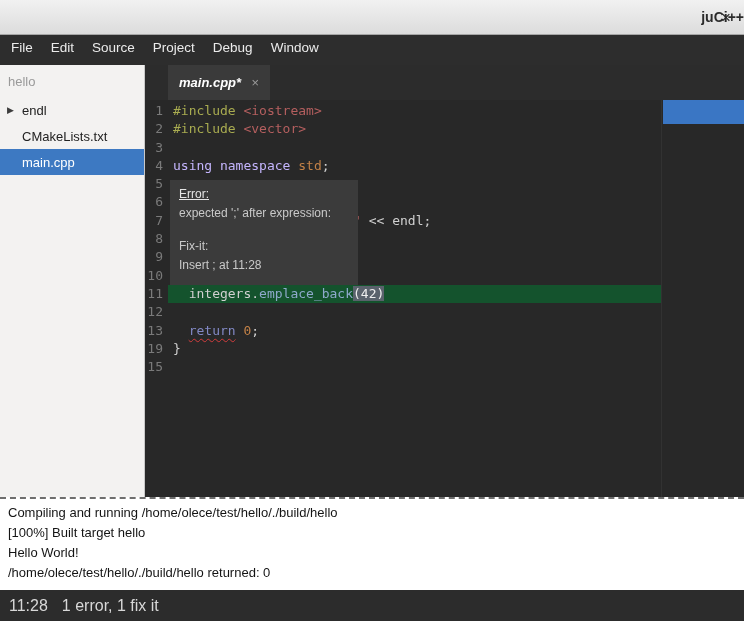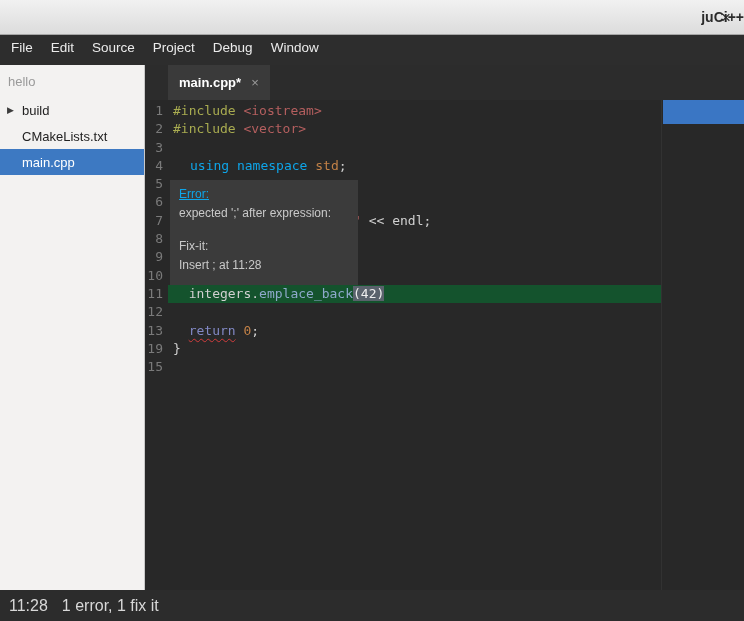--- a/index.html
+++ b/index.html
@@ -23,36 +23,36 @@
   
   .sidebar { flex: 0 0 145px; width: 145px; background: #f3f2f1; border-right: 1px solid #c9c9c9; font-size: 13px; color: #222; overflow: hidden; }
   .sidebar-header { color: #9a9a9a; padding: 9px 8px 8px 8px; }
   .tree-item { height: 26px; display: flex; align-items: center; padding-left: 22px; position: relative; cursor: default; }
   .expander { position: absolute; left: 7px; top: 50%; transform: translateY(-50%); font-size: 9px; color: #3c3c3c; }
   .tree-item.selected { background: #3d79c2; color: #fff; }
 
   
   .editor-area { flex: 1 1 auto; display: flex; flex-direction: column; min-width: 0; }
   .tabbar { flex: 0 0 35px; height: 35px; background: #2c2c2c; display: flex; align-items: stretch; padding-left: 23px; }
-  .tab { display: flex; align-items: center; padding: 0 11px; background: #3a3a3a; color: #fff; font-size: 13px; font-weight: bold; cursor: default; }
+  .tab { display: flex; align-items: center; padding: 0 11px; background: #3a3a3a; color: #fff; font-size: 13px; font-weight: bold; cursor: default; font-style: italic; }
   .tab-close { margin-left: 10px; color: #9b9b9b; font-weight: normal; font-size: 13px; }
 
   .editor { flex: 1 1 auto; position: relative; display: flex; background: #282828; font-family: "DejaVu Sans Mono", monospace; font-size: 13px; line-height: 18.3px; overflow: hidden; }
   .gutter { flex: 0 0 23px; width: 23px; text-align: right; padding: 2px 5px 0 0; color: #7a7a7a; }
   .gutter-num { height: 18.3px; }
   .code { flex: 1 1 auto; padding-top: 2px; position: relative; color: #d0d0d0; }
   .code-line { height: 18.3px; white-space: pre; padding-left: 5px; }
   .code-line.current { background: #14532d; width: 493px; }
   .bracket-hl { background: #5a626c; color: #eeeeee; }
   .squiggle { text-decoration: underline; text-decoration-style: wavy; text-decoration-color: #d23c3c; text-decoration-thickness: 1px; text-underline-offset: 3px; }
   .margin-line { position: absolute; left: 493px; top: 0; bottom: 0; width: 1px; background: rgba(255,255,255,0.05); }
 
   
   .tooltip { position: absolute; left: 25px; top: 80px; width: 188px; background: #3b3b3b; color: #c9c9c9; font-family: "Liberation Sans", sans-serif; font-size: 12px; line-height: 19px; padding: 5px 9px 10px 9px; z-index: 5; }
-  .tooltip .error-label { color: #0ea5e9; text-decoration: underline; }
+  .tooltip .error-label { color: #e5e5e5; text-decoration: underline; }
   .tooltip .fixit-group { margin-top: 14px; }
 
   
   .scroll-thumb { position: absolute; top: 0; right: 0; width: 81px; height: 24px; background: #3a76c4; z-index: 4; }
 
   
   .console { flex: 0 0 93px; height: 93px; background: #ffffff; border-top: 2px dashed #6e6e6e; font-size: 13px; color: #141414; padding: 4px 8px; line-height: 20px; overflow: hidden; }
   .console-line { white-space: pre; }
 
   
@@ -77,21 +77,21 @@
       <span class="menu-item">Window</span>
     </div>
 
   <div class="content">
 
     <div class="sidebar">
       <div class="sidebar-header">hello</div>
       <div>
           <div class="tree-item">
             <span class="expander">▶</span>
-            <span>build</span>
+            <span>endl</span>
           </div>
           <div class="tree-item">
             <span>CMakeLists.txt</span>
           </div>
           <div class="tree-item selected">
             <span>main.cpp</span>
           </div>
         </div>
     </div>
 
@@ -119,21 +119,21 @@
             <div class="gutter-num">12</div>
             <div class="gutter-num">13</div>
             <div class="gutter-num">19</div>
             <div class="gutter-num">15</div>
           </div>
         <div class="code">
           <div class="margin-line"></div>
         <div class="code-line"><span style="color: rgb(168, 171, 80);">#include</span><span> </span><span style="color: rgb(181, 95, 95);">&lt;iostream&gt;</span></div>
             <div class="code-line"><span style="color: rgb(168, 171, 80);">#include</span><span> </span><span style="color: rgb(181, 95, 95);">&lt;vector&gt;</span></div>
             <div class="code-line"></div>
-            <div class="code-line"><span style="color: #0ea5e9; margin-left: 17px;">using namespace</span><span> </span><span style="color: rgb(194, 129, 71);">std</span><span>;</span></div>
+            <div class="code-line"><span style="color: #c4b5fd;">using namespace</span><span> </span><span style="color: rgb(194, 129, 71);">std</span><span>;</span></div>
             <div class="code-line"></div>
             <div class="code-line"><span style="color: rgb(130, 137, 197);">int</span><span> main() {</span></div>
             <div class="code-line"><span>  cout &lt;&lt; </span><span style="color: rgb(181, 95, 95);">"Hello World!"</span><span> &lt;&lt; endl;</span></div>
             <div class="code-line"></div>
             <div class="code-line"><span>  vector&lt;</span><span style="color: rgb(130, 137, 197);">int</span><span>&gt; integers;</span></div>
             <div class="code-line"></div>
             <div class="code-line current"><span>  integers.</span><span style="color: rgb(143, 169, 204);">emplace_back</span><span class="bracket-hl">(42)</span></div>
             <div class="code-line"></div>
             <div class="code-line"><span>  </span><span class="squiggle" style="color: rgb(130, 137, 197);">return</span><span> </span><span style="color: rgb(194, 129, 71);">0</span><span>;</span></div>
             <div class="code-line"><span>}</span></div>
@@ -148,19 +148,25 @@
             <div>Insert ; at 11:28</div>
           </div>
         </div>
 
         <div class="scroll-thumb"></div>
       </div>
     </div>
 
   </div>
 
+  <div class="console">
+      <div class="console-line">Compiling and running /home/olece/test/hello/./build/hello</div>
+      <div class="console-line">[100%] Built target hello</div>
+      <div class="console-line">Hello World!</div>
+      <div class="console-line">/home/olece/test/hello/./build/hello returned: 0</div>
+    </div>
 
   <div class="statusbar">
     <span>11:28</span>
     <span>1 error, 1 fix it</span>
   </div>
 
 </div>
 
 </body></html>

